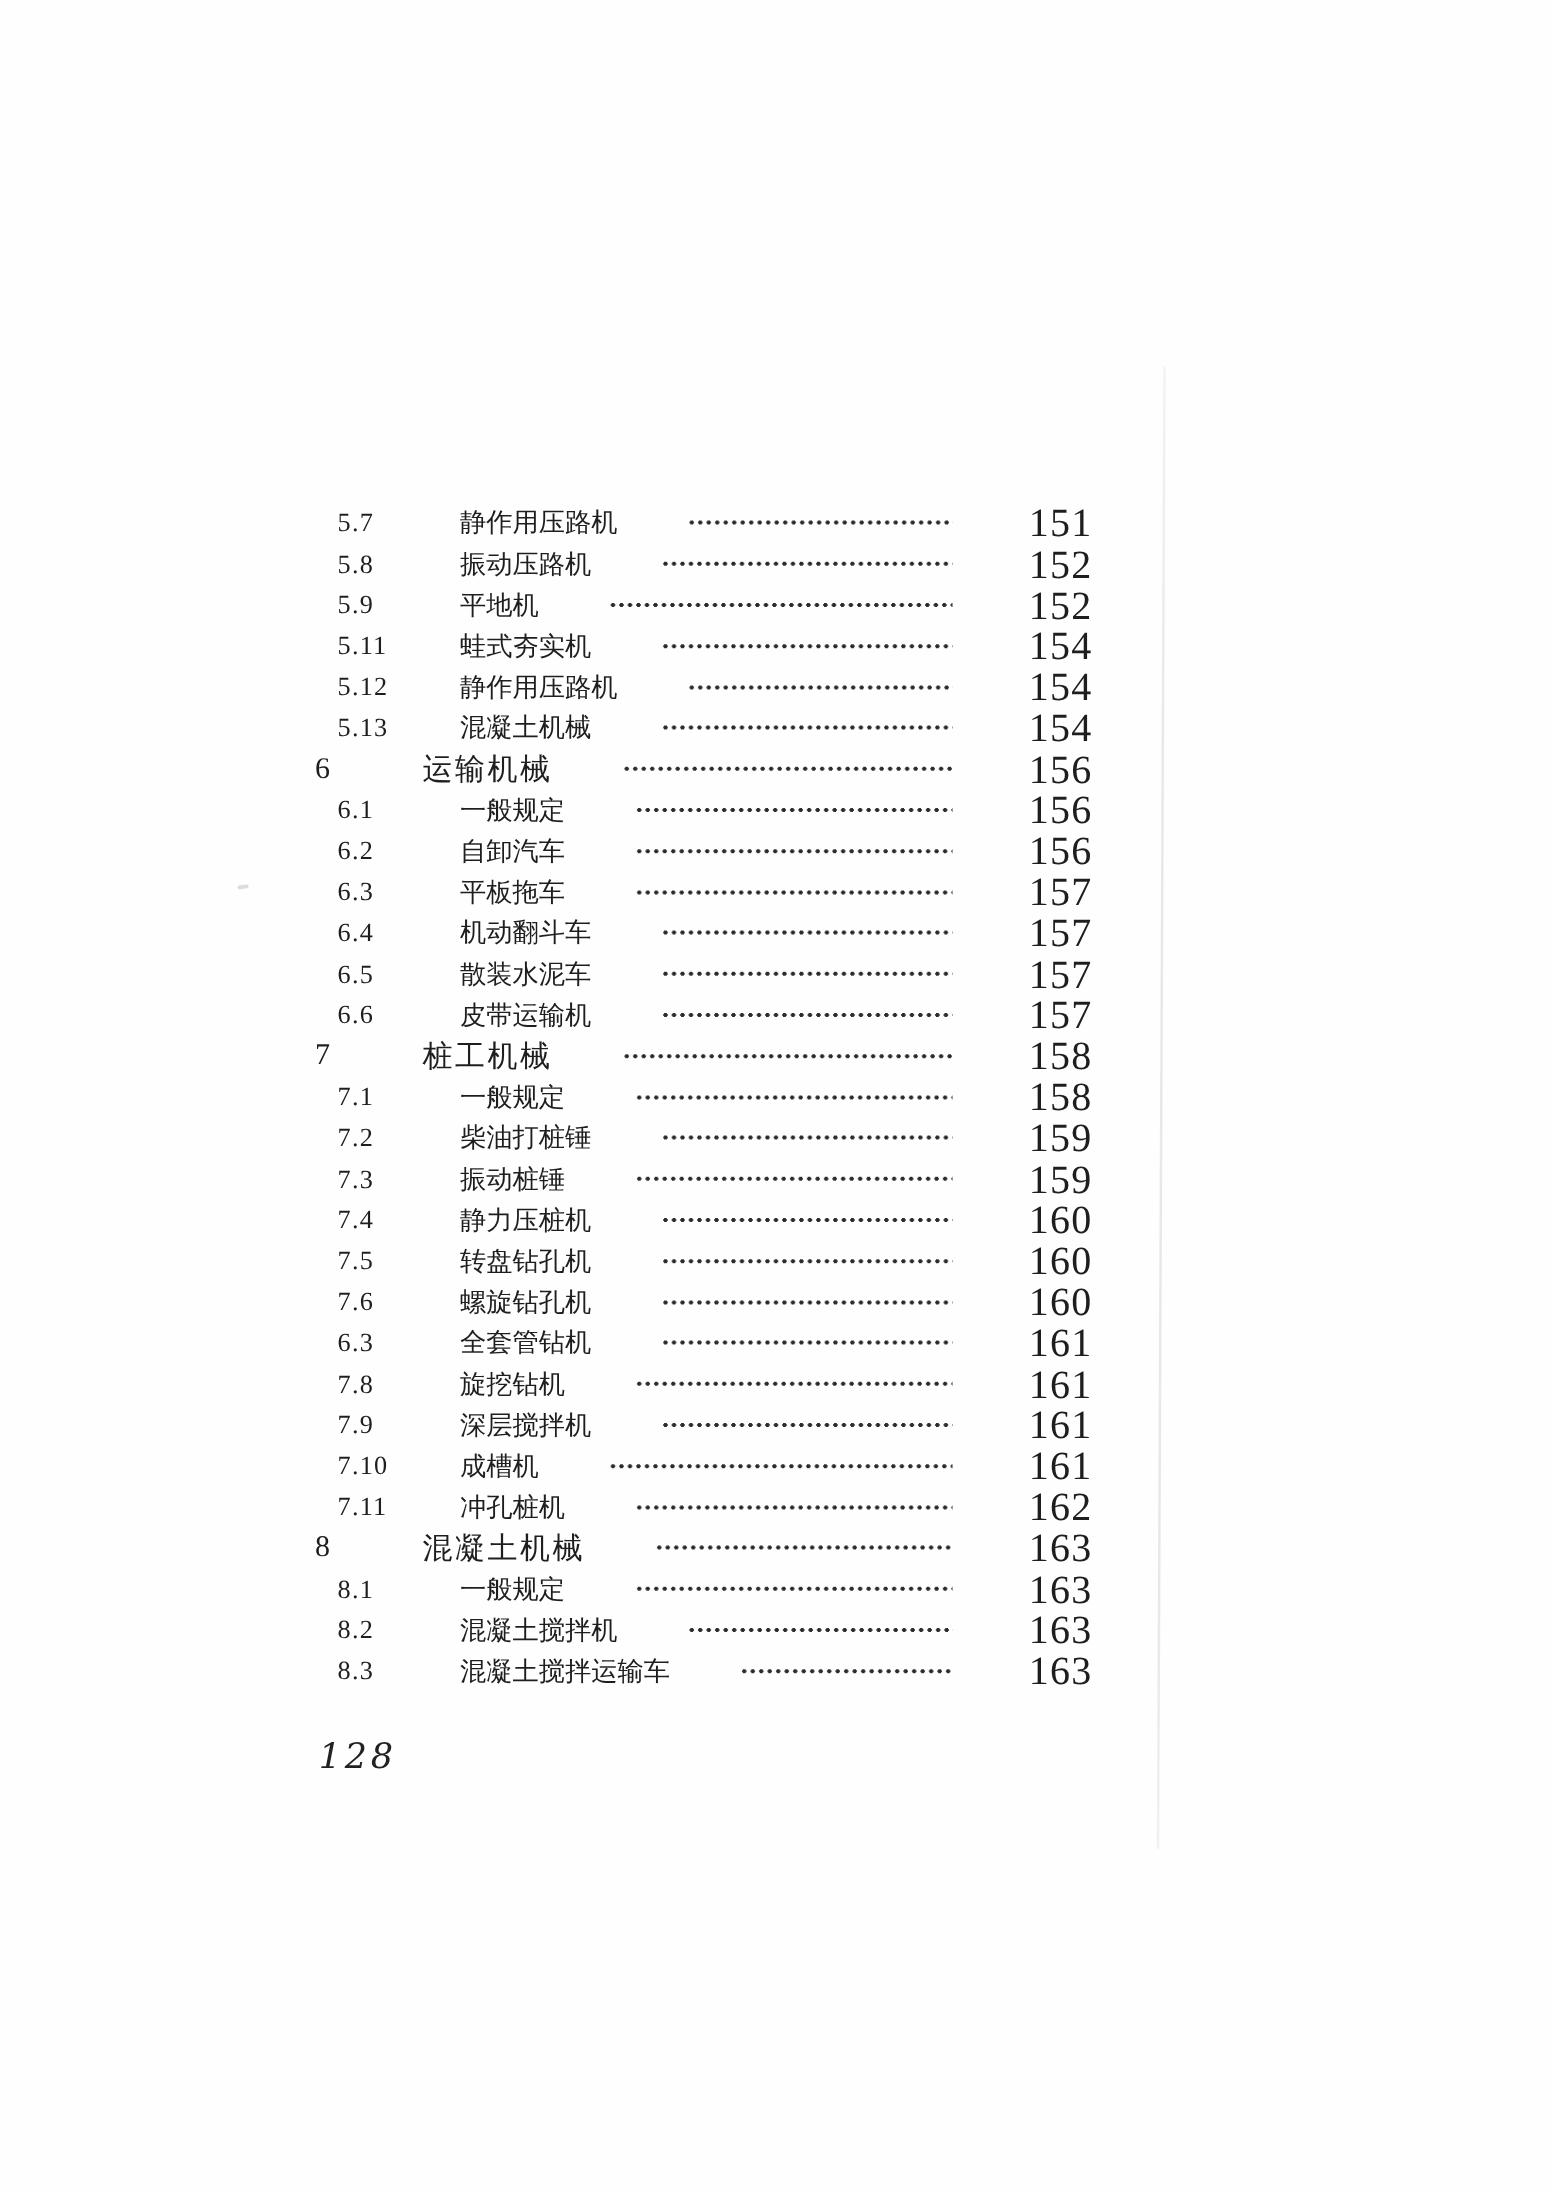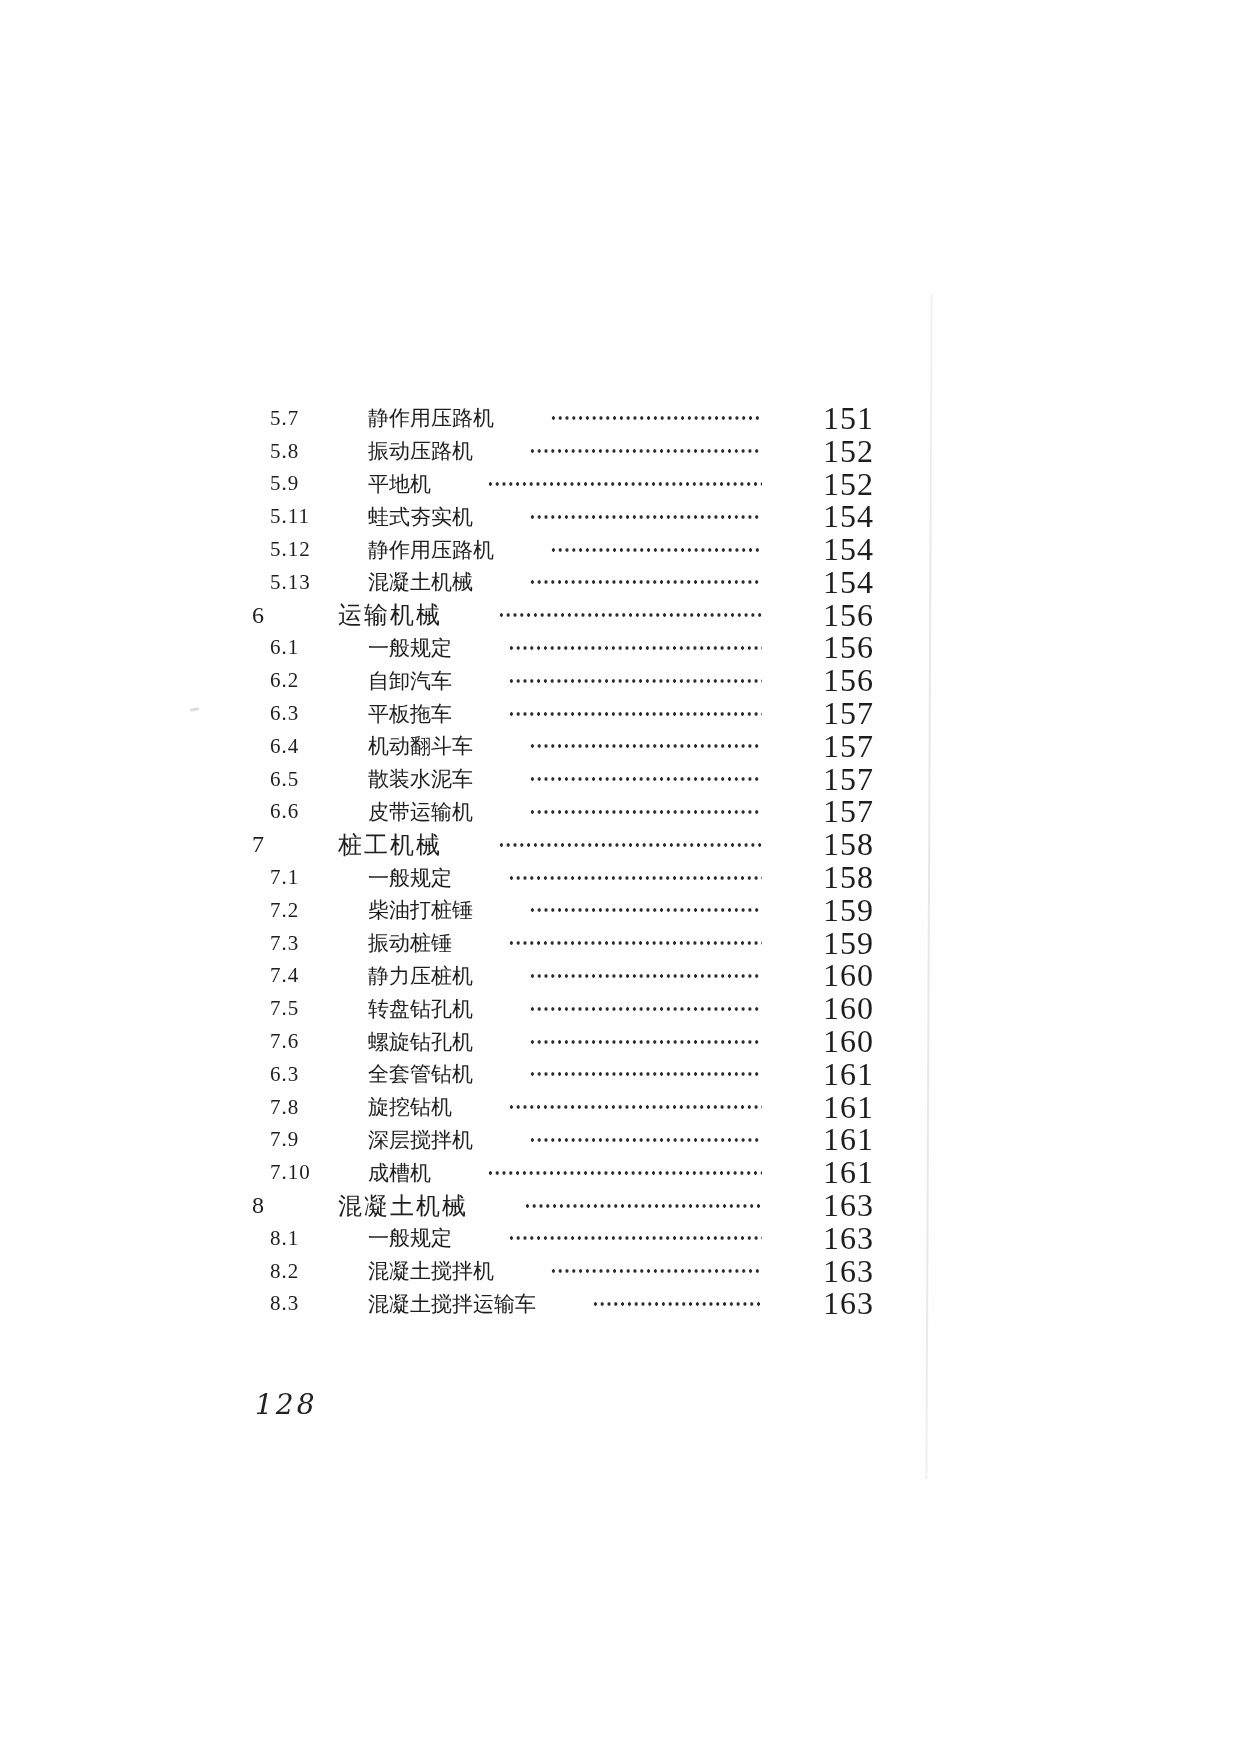--- a/index.html
+++ b/index.html
@@ -235,20 +235,26 @@
       <span class="title">深层搅拌机</span>
       <span class="leader"></span>
       <span class="pagenum">161</span>
     </div>
       <div class="row l2">
       <span class="num">7.10</span>
       <span class="title">成槽机</span>
       <span class="leader"></span>
       <span class="pagenum">161</span>
     </div>
+      <div class="row l2">
+      <span class="num">7.11</span>
+      <span class="title">冲孔桩机</span>
+      <span class="leader"></span>
+      <span class="pagenum">162</span>
+    </div>
       <div class="row l1">
       <span class="num">8</span>
       <span class="title">混凝土机械</span>
       <span class="leader"></span>
       <span class="pagenum">163</span>
     </div>
       <div class="row l2">
       <span class="num">8.1</span>
       <span class="title">一般规定</span>
       <span class="leader"></span>

